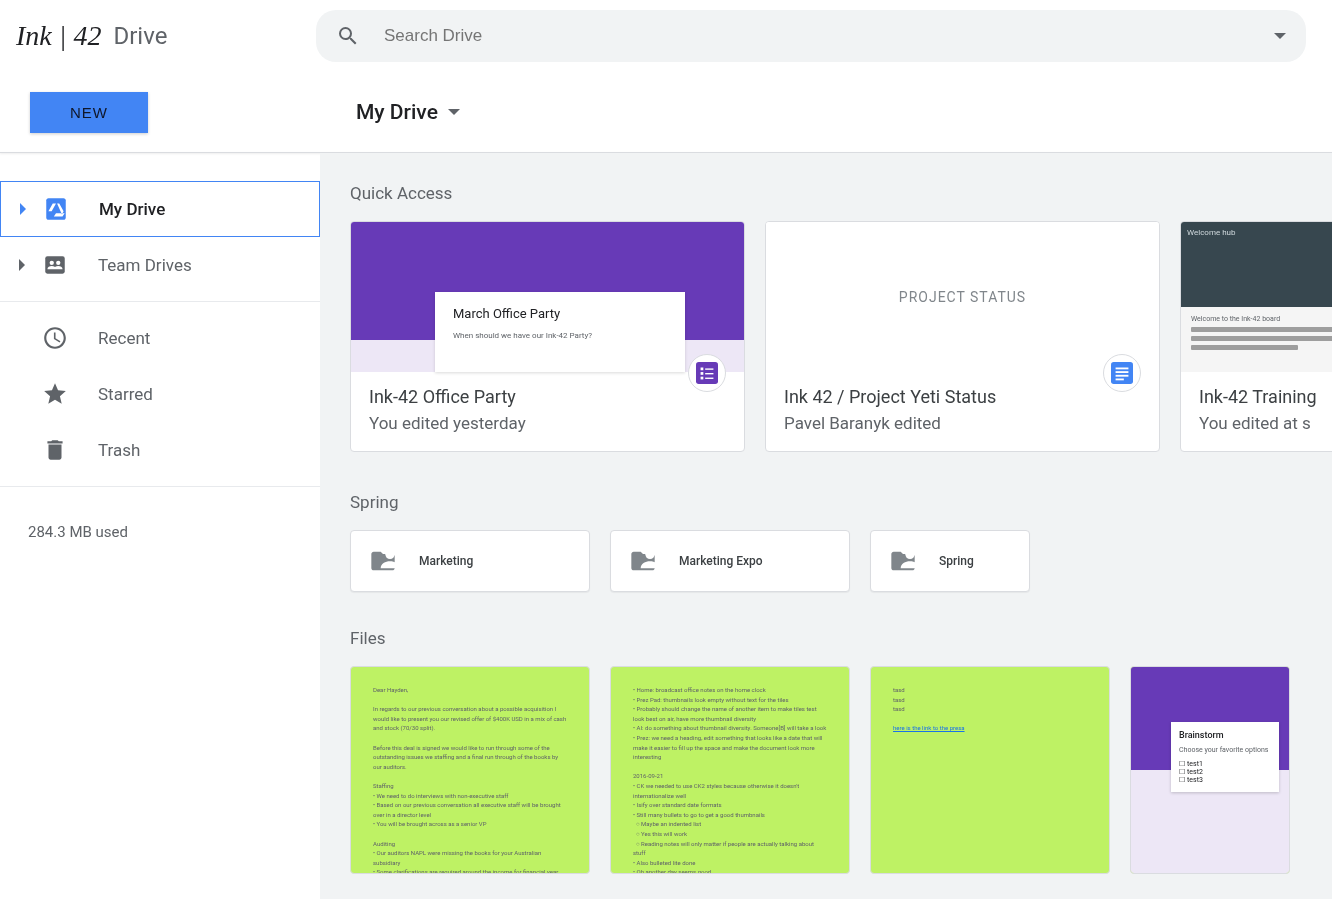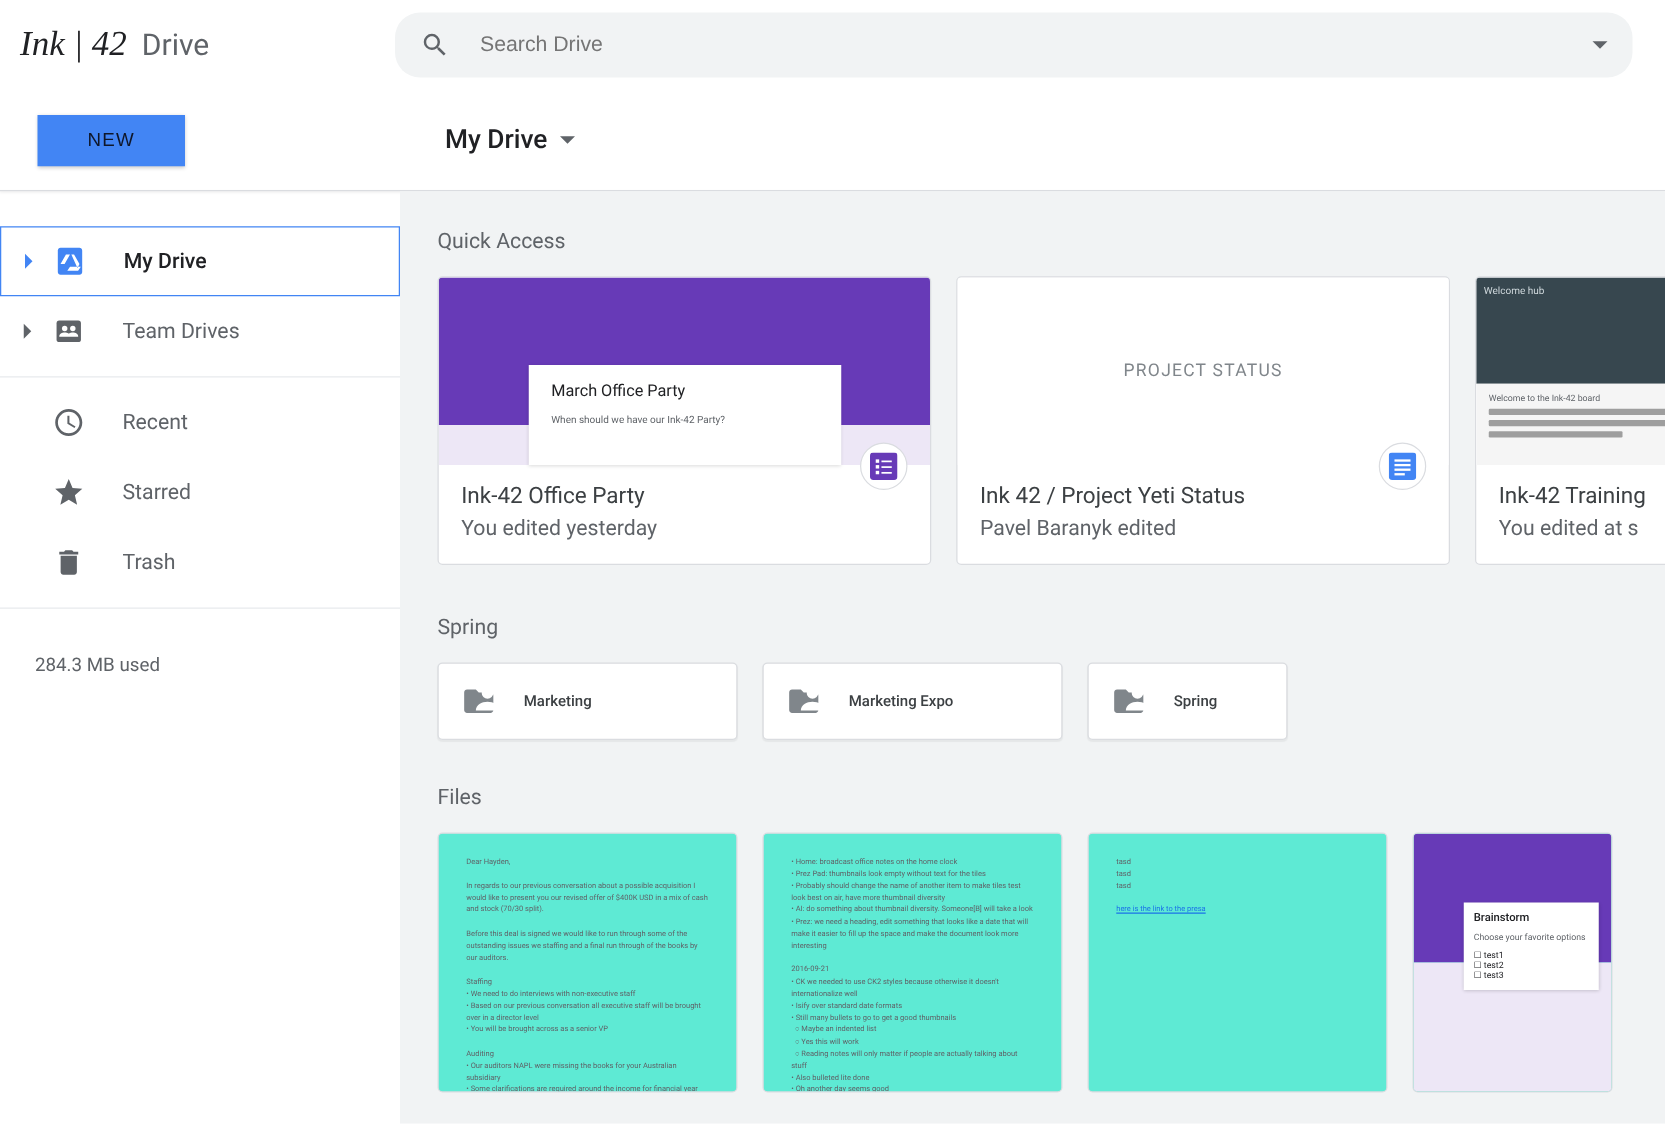--- a/index.html
+++ b/index.html
@@ -40,25 +40,25 @@
   .qa-sub { font-size: 17px; color: #5f6368; }
   .type-badge { position: absolute; right: 18px; top: 132px; width: 38px; height: 38px; border-radius: 50%; background: #fff; border: 1px solid #dadce0; display: flex; align-items: center; justify-content: center; }
   .type-badge svg { width: 22px; height: 22px; }
   .folders-row { display: flex; gap: 20px; margin-bottom: 36px; }
   .folder-card { width: 240px; flex-shrink: 0; background: #fff; border: 1px solid #dadce0; border-radius: 4px; height: 62px; display: flex; align-items: center; padding: 0 18px; cursor: pointer; box-shadow: 0 1px 1px rgba(0,0,0,0.05); }
   .folder-icon { width: 28px; height: 28px; margin-right: 22px; position: relative; }
   .folder-icon svg { width: 28px; height: 28px; fill: #80868b; }
   .folder-person { position: absolute; bottom: 2px; left: 7px; width: 14px; height: 14px; }
   .folder-name { font-size: 12px; color: #3c4043; font-weight: 500; white-space: nowrap; overflow: hidden; }
   .files-row { display: flex; gap: 20px; }
-  .file-card { width: 240px; height: 208px; flex-shrink: 0; background: #5eead4; border: 1px solid #dadce0; border-radius: 4px; overflow: hidden; cursor: pointer; }
+  .file-card { width: 240px; height: 208px; flex-shrink: 0; background: #bef264; border: 1px solid #dadce0; border-radius: 4px; overflow: hidden; cursor: pointer; }
   .file-preview { height: 100%; padding: 18px 22px; font-size: 6px; color: #5f6368; line-height: 1.6; }
   
   .qa1-top { height: 118px; background: #673ab7; }
-  .qa1-doc { position: absolute; top: 70px; left: 72px; width: 250px; height: 80px; background: #fff; box-shadow: 0 1px 3px rgba(0,0,0,0.15); padding: 14px 18px; }
+  .qa1-doc { position: absolute; top: 70px; left: 84px; width: 250px; height: 80px; background: #fff; box-shadow: 0 1px 3px rgba(0,0,0,0.15); padding: 14px 18px; }
   .qa1-doc-title { font-size: 13px; color: #202124; margin-bottom: 10px; }
   .qa1-doc-sub { font-size: 8px; color: #5f6368; }
   .qa1-bottom { height: 32px; background: #ede7f6; }
   
   .qa2 { display: flex; align-items: center; justify-content: center; height: 100%; }
   .qa2-text { font-size: 14px; color: #80868b; letter-spacing: 1px; }
   
   .qa3-top { height: 85px; background: #37474f; }
   .qa3-bot { height: 65px; background: #f5f5f5; padding: 8px 10px; }
   .qa3-line { height: 5px; background: #9e9e9e; margin-bottom: 4px; border-radius: 1px; }

